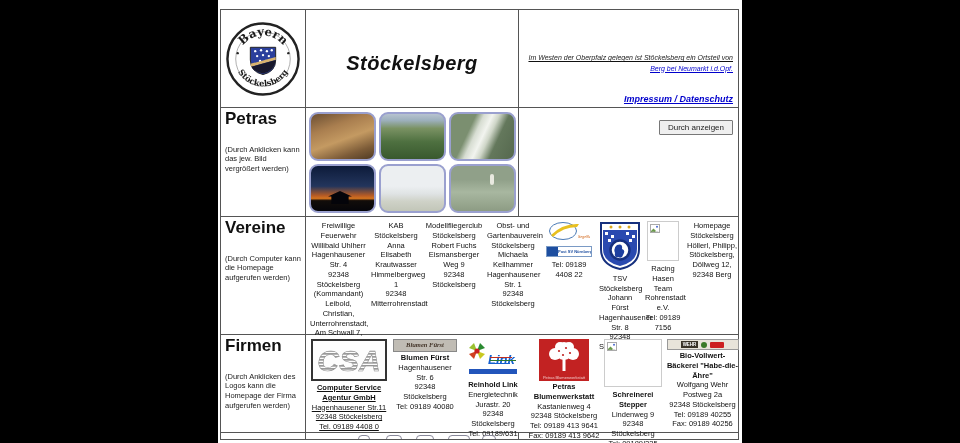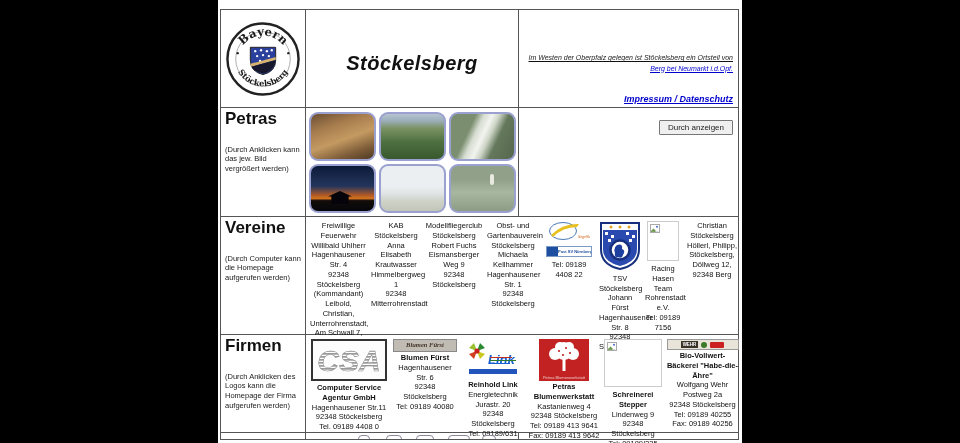--- a/index.html
+++ b/index.html
@@ -51,21 +51,21 @@
   .segelflug-logo{margin:0 auto;}
   .postsv-logo{width:44px;height:9px;border:1px solid #7a9ac5;margin:2px auto 3px;display:flex;align-items:center;background:#fff;overflow:hidden;}
   .postsv-left{width:11px;height:100%;background:#1d4ea0;}
   .postsv-text{flex:1;font-size:4px;color:#1d4ea0;font-weight:bold;white-space:nowrap;overflow:hidden;}
   .broken-box{width:30px;height:38px;border:1px solid #ccc;margin:0 auto 3px;background:#fff;position:relative;}
   .broken-box svg{position:absolute;top:2px;left:2px;}
   
   .firmen-row{height:98px;}
   .companies-cell{display:flex;padding:4px 1px 2px 2px;font-size:7.5px;text-align:center;line-height:1.3;}
   .company{padding:0 2px;box-sizing:border-box;}
-  .f1{width:82px;} .f2{width:70px;} .f3{width:66px;} .f4{width:76px;} .f5{width:62px;} .f6{width:77px;}
+  .f1{width:82px;text-decoration:underline;} .f2{width:70px;} .f3{width:66px;} .f4{width:76px;} .f5{width:62px;} .f6{width:77px;}
   .company-name{font-weight:bold;}
   .company-logo{cursor:pointer;}
   .csa-logo{width:76px;height:42px;border:2px solid #333;margin:0 auto 2px;background:#fdfdfd;box-sizing:border-box;}
   .banner-logo{width:62px;height:11px;background:#c0bcb4;border:1px solid #888;margin:0 auto 1px;
                font-family:"Liberation Serif",serif;font-size:6.5px;font-weight:bold;font-style:italic;color:#423428;
                display:flex;align-items:center;justify-content:center;overflow:hidden;white-space:nowrap;}
   .link-logo{width:56px;height:40px;margin:0 auto 1px;position:relative;background:#fff;}
   .link-word{position:absolute;left:23px;top:13px;font-size:13px;font-weight:bold;color:#1560d0;font-style:italic;}
   .link-lines span{display:block;height:1.5px;margin:1.5px 0 0 25px;}
   .link-lines{position:absolute;top:16px;left:0;width:100%;}
@@ -240,21 +240,21 @@
               <polygon points="1,7 3.5,4.5 5.5,6.5 5.5,8 1,8" fill="#6a9a4a"></polygon>
               <circle cx="7" cy="2.8" r="1" fill="#4a6ad0"></circle>
               <path d="M1,8.5 l2,-1 2,1 2,-1 2,1" stroke="#aaa" fill="none" stroke-width="0.6"></path>
             </svg>
           </div>
           <div class="club-name">Racing Hasen Team Rohrenstadt e.V.</div>
           <div class="club-details">Tel: 09189 7156</div>
         </div>
 
         <div class="club c8">
-          <div class="club-name">Christian Stöckelsberg</div>
+          <div class="club-name">Homepage Stöckelsberg</div>
           <div class="club-details">Höllerl, Philipp,
 Stöckelsberg,
 Döllweg 12,
 92348 Berg</div>
         </div>
 
       </div>
     </div>
 
     <div class="row firmen-row">

